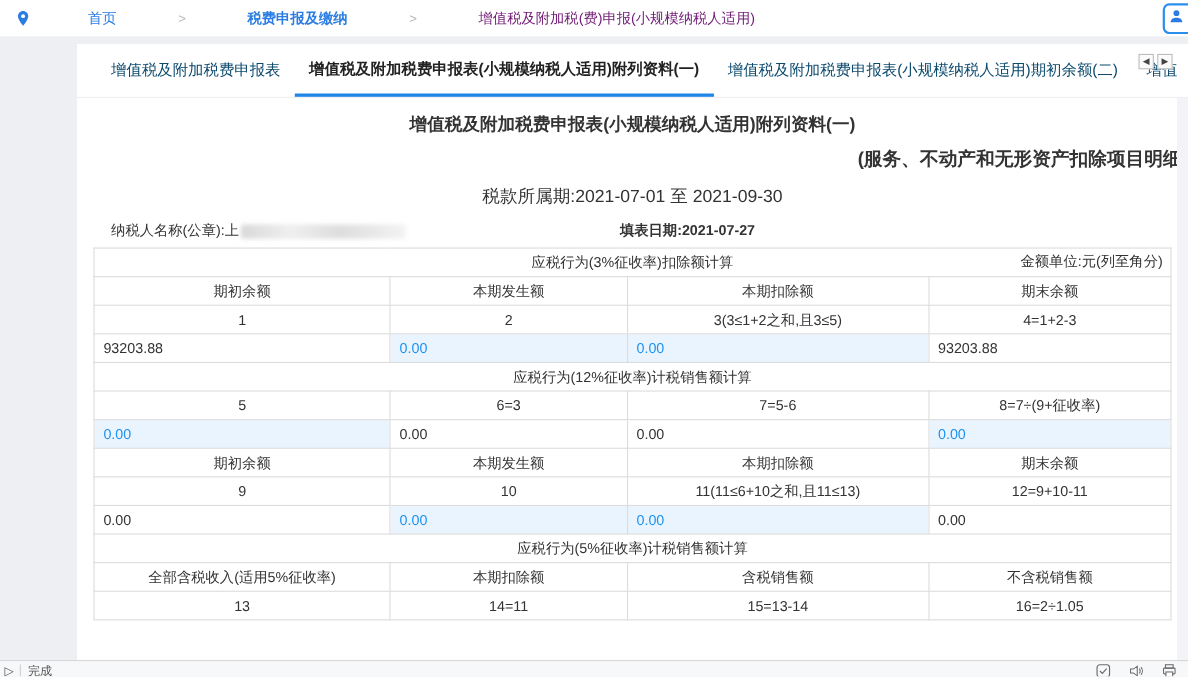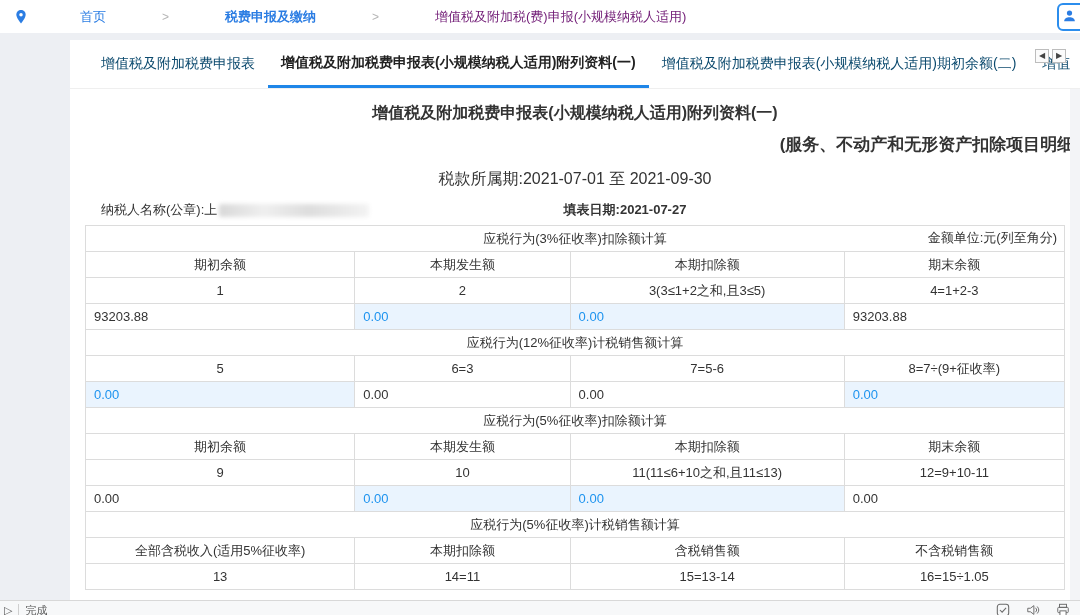--- a/index.html
+++ b/index.html
@@ -195,23 +195,20 @@
       <td>8=7÷(9+征收率)</td>
     </tr>
     <tr>
       <td class="val editable">0.00</td>
       <td class="val">0.00</td>
       <td class="val">0.00</td>
       <td class="val editable">0.00</td>
     </tr>
 
     <tr>
-          <td class="section-title" colspan="4">应税行为(5%征收率)扣除额计算</td>
-        </tr>
-    <tr>
       <td>期初余额</td>
       <td>本期发生额</td>
       <td>本期扣除额</td>
       <td>期末余额</td>
     </tr>
     <tr>
       <td>9</td>
       <td>10</td>
       <td>11(11≤6+10之和,且11≤13)</td>
       <td>12=9+10-11</td>
@@ -229,21 +226,21 @@
     <tr>
       <td>全部含税收入(适用5%征收率)</td>
       <td>本期扣除额</td>
       <td>含税销售额</td>
       <td>不含税销售额</td>
     </tr>
     <tr>
       <td>13</td>
       <td>14=11</td>
       <td>15=13-14</td>
-      <td>16=15÷1.05</td>
+      <td>16=2÷1.05</td>
     </tr>
   </tbody>
     </table>
 
   <div class="scroll-track"></div>
 </div>
 
 <div class="statusbar">
   <div class="sb-left">
     <span>▷</span>

